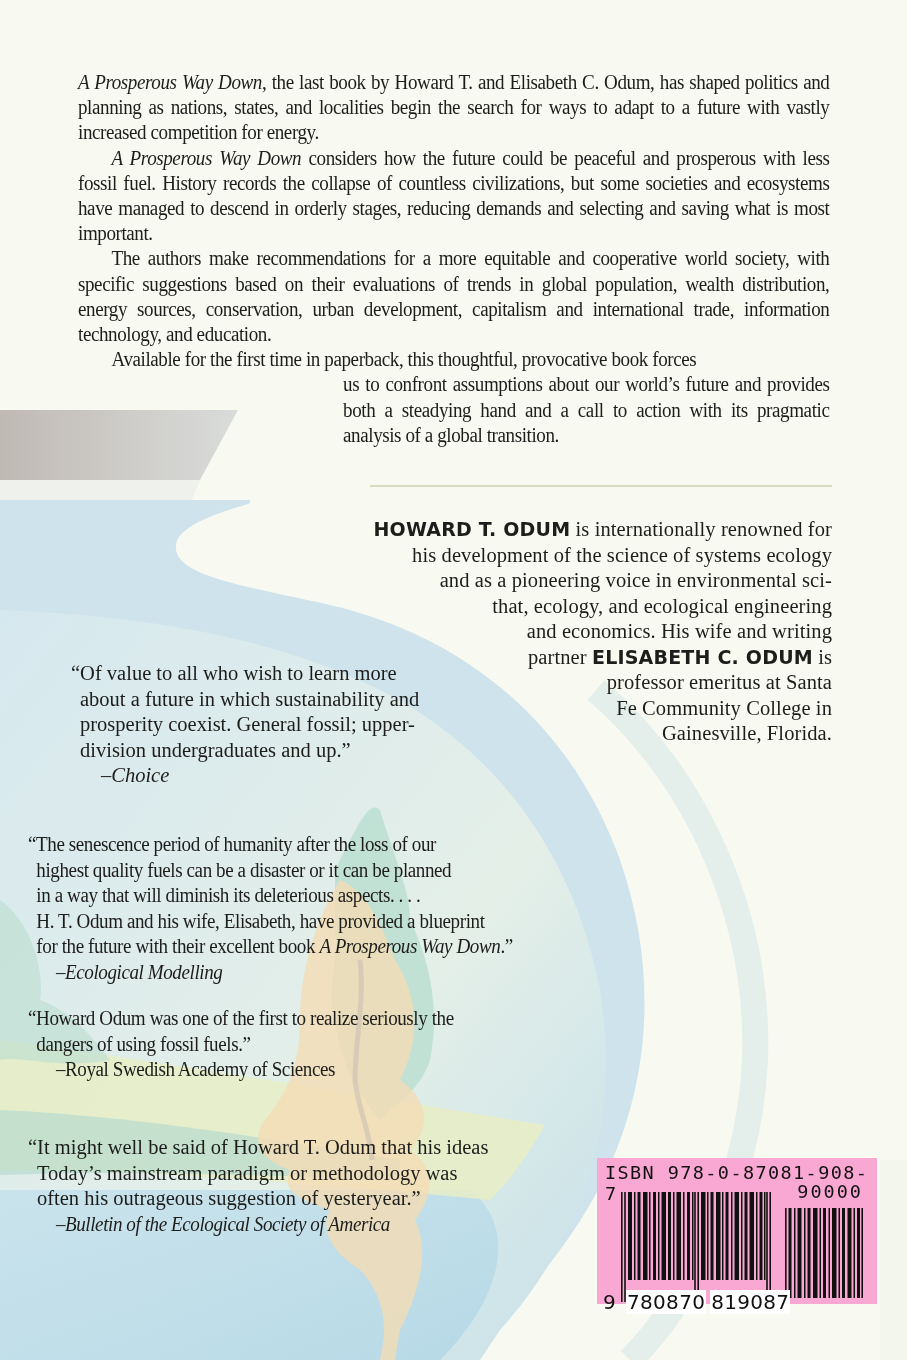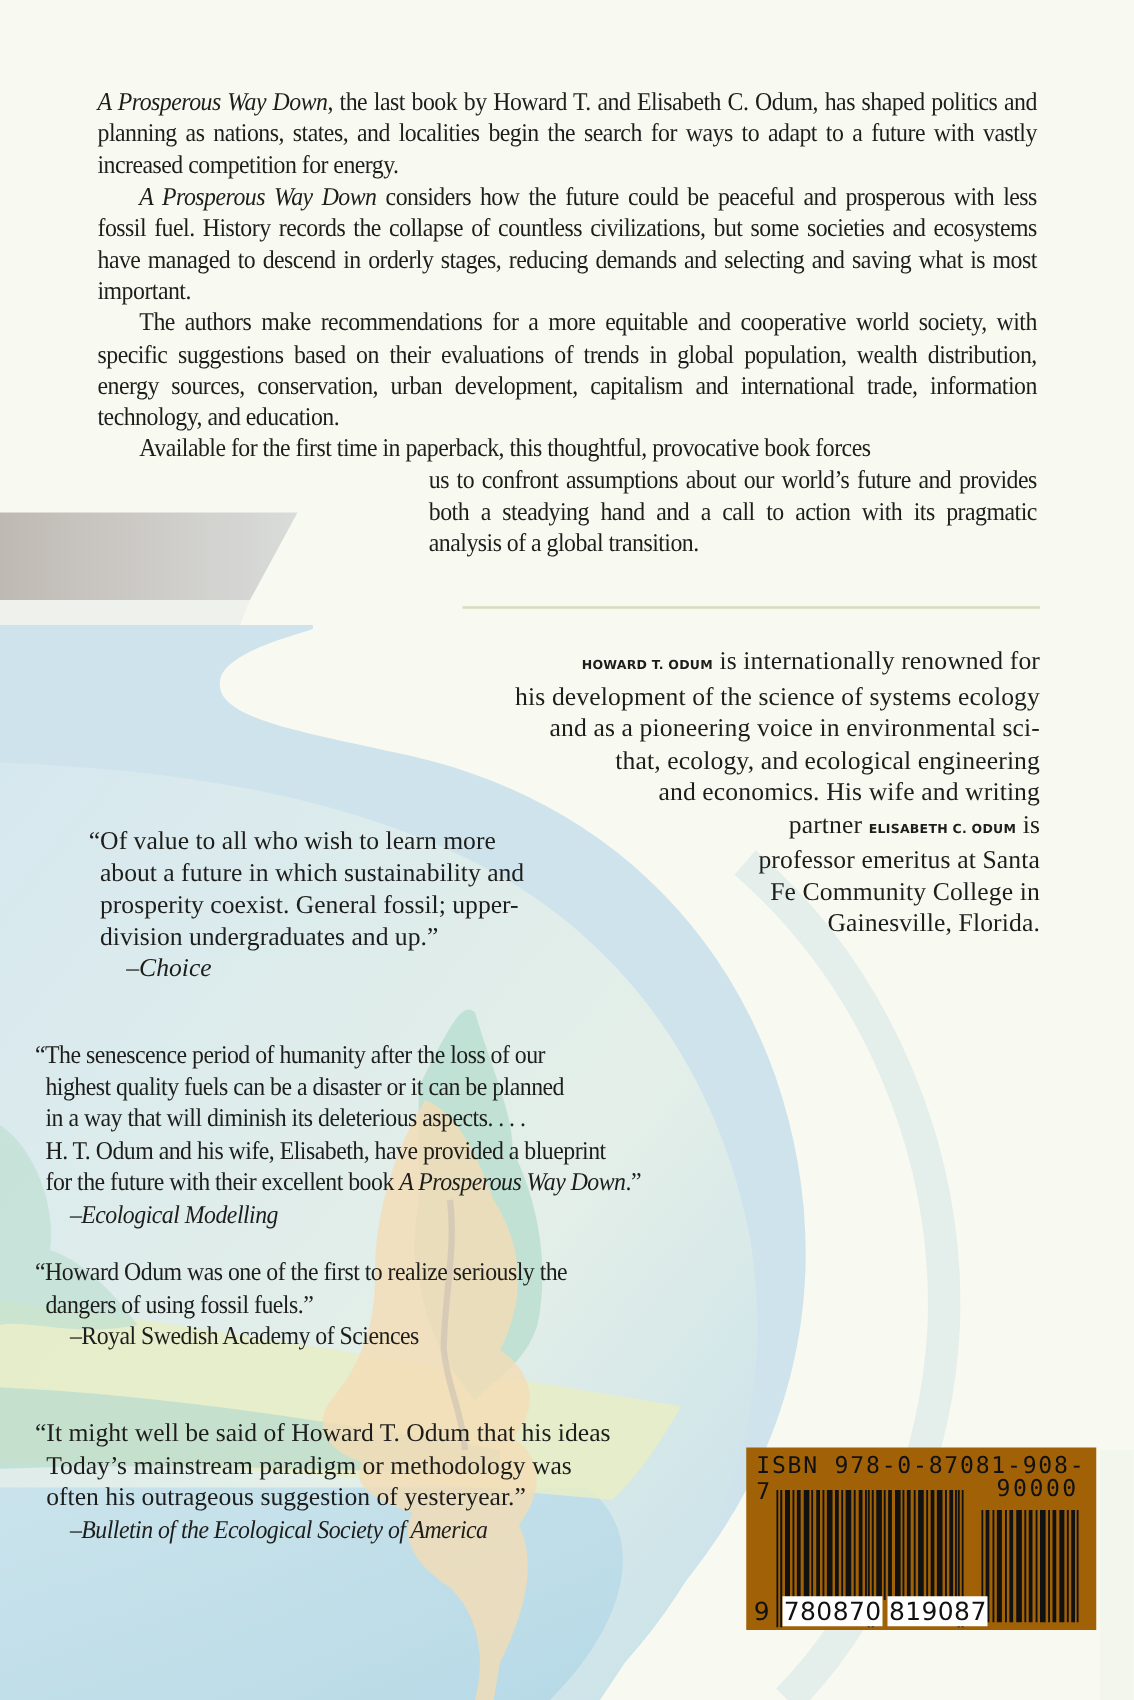--- a/index.html
+++ b/index.html
@@ -27,55 +27,55 @@
       left: 370px; top: 485px; width: 462px; height: 2px;
       background: #d5dcc0;
     }
 
     .bio {
       right: 75px; top: 517px; width: 470px; text-align: right;
       font-size: 20.5px; line-height: 25.5px; letter-spacing: 0.1px;
     }
     .bio .name {
       font-family: "DejaVu Sans", sans-serif; font-weight: bold;
-      font-size: 10px; letter-spacing: 0.2px;
+      font-size: 19px; letter-spacing: 0.2px;
     }
 
     .quote { left: 28px; font-size: 20.5px; line-height: 25.5px; }
     .quote .q-line { display: block; padding-left: 9px; }
     .quote .q-line.first { padding-left: 0; }
     .quote .src { display: block; padding-left: 30px; margin-top: 0px; }
     .quote .src i { font-style: italic; }
 
     .q-narrow { font-size: 20.5px; letter-spacing: -0.45px; transform: scaleX(0.93); transform-origin: left top; }
 
     .q1 { top: 661px; margin-left: 43px; }
     .q2 { top: 832px; }
     .q3 { top: 1006px; }
     .q4 { top: 1135px; }
 
     .barcode-box {
       left: 597px; top: 1158px; width: 280px; height: 146px;
-      background: #a16207;
+      background: #f9a8d4;
     }
     .isbn-top {
       position: absolute; left: 8px; top: 4px;
       font-family: "DejaVu Sans Mono", monospace; font-size: 18.5px; letter-spacing: 1.4px;
       color: #111;
     }
     .addon-num {
       position: absolute; right: 14px; top: 23px;
       font-family: "DejaVu Sans Mono", monospace; font-size: 18.5px; letter-spacing: 2px;
       color: #111;
       margin-left: 48px;
     }
     .bars-main { position: absolute; left: 24px; top: 34px; width: 150px; height: 110px; }
     .bars-addon { position: absolute; left: 188px; top: 50px; width: 78px; height: 90px; }
     .isbn-bottom {
-      position: absolute; left: 6px; top: 119px;
+      position: absolute; left: 6px; top: 132px;
       font-family: "DejaVu Sans", sans-serif; font-size: 20px; letter-spacing: 0.3px;
       color: #111; background: transparent;
     }
     .isbn-bottom .lead { margin-right: 10px; }
     .isbn-bottom .grp { background: #fff; padding: 0 1px; }
   </style>
 </head>
 <body>
 
 <svg class="bg" viewBox="0 0 907 1360" xmlns="http://www.w3.org/2000/svg">

